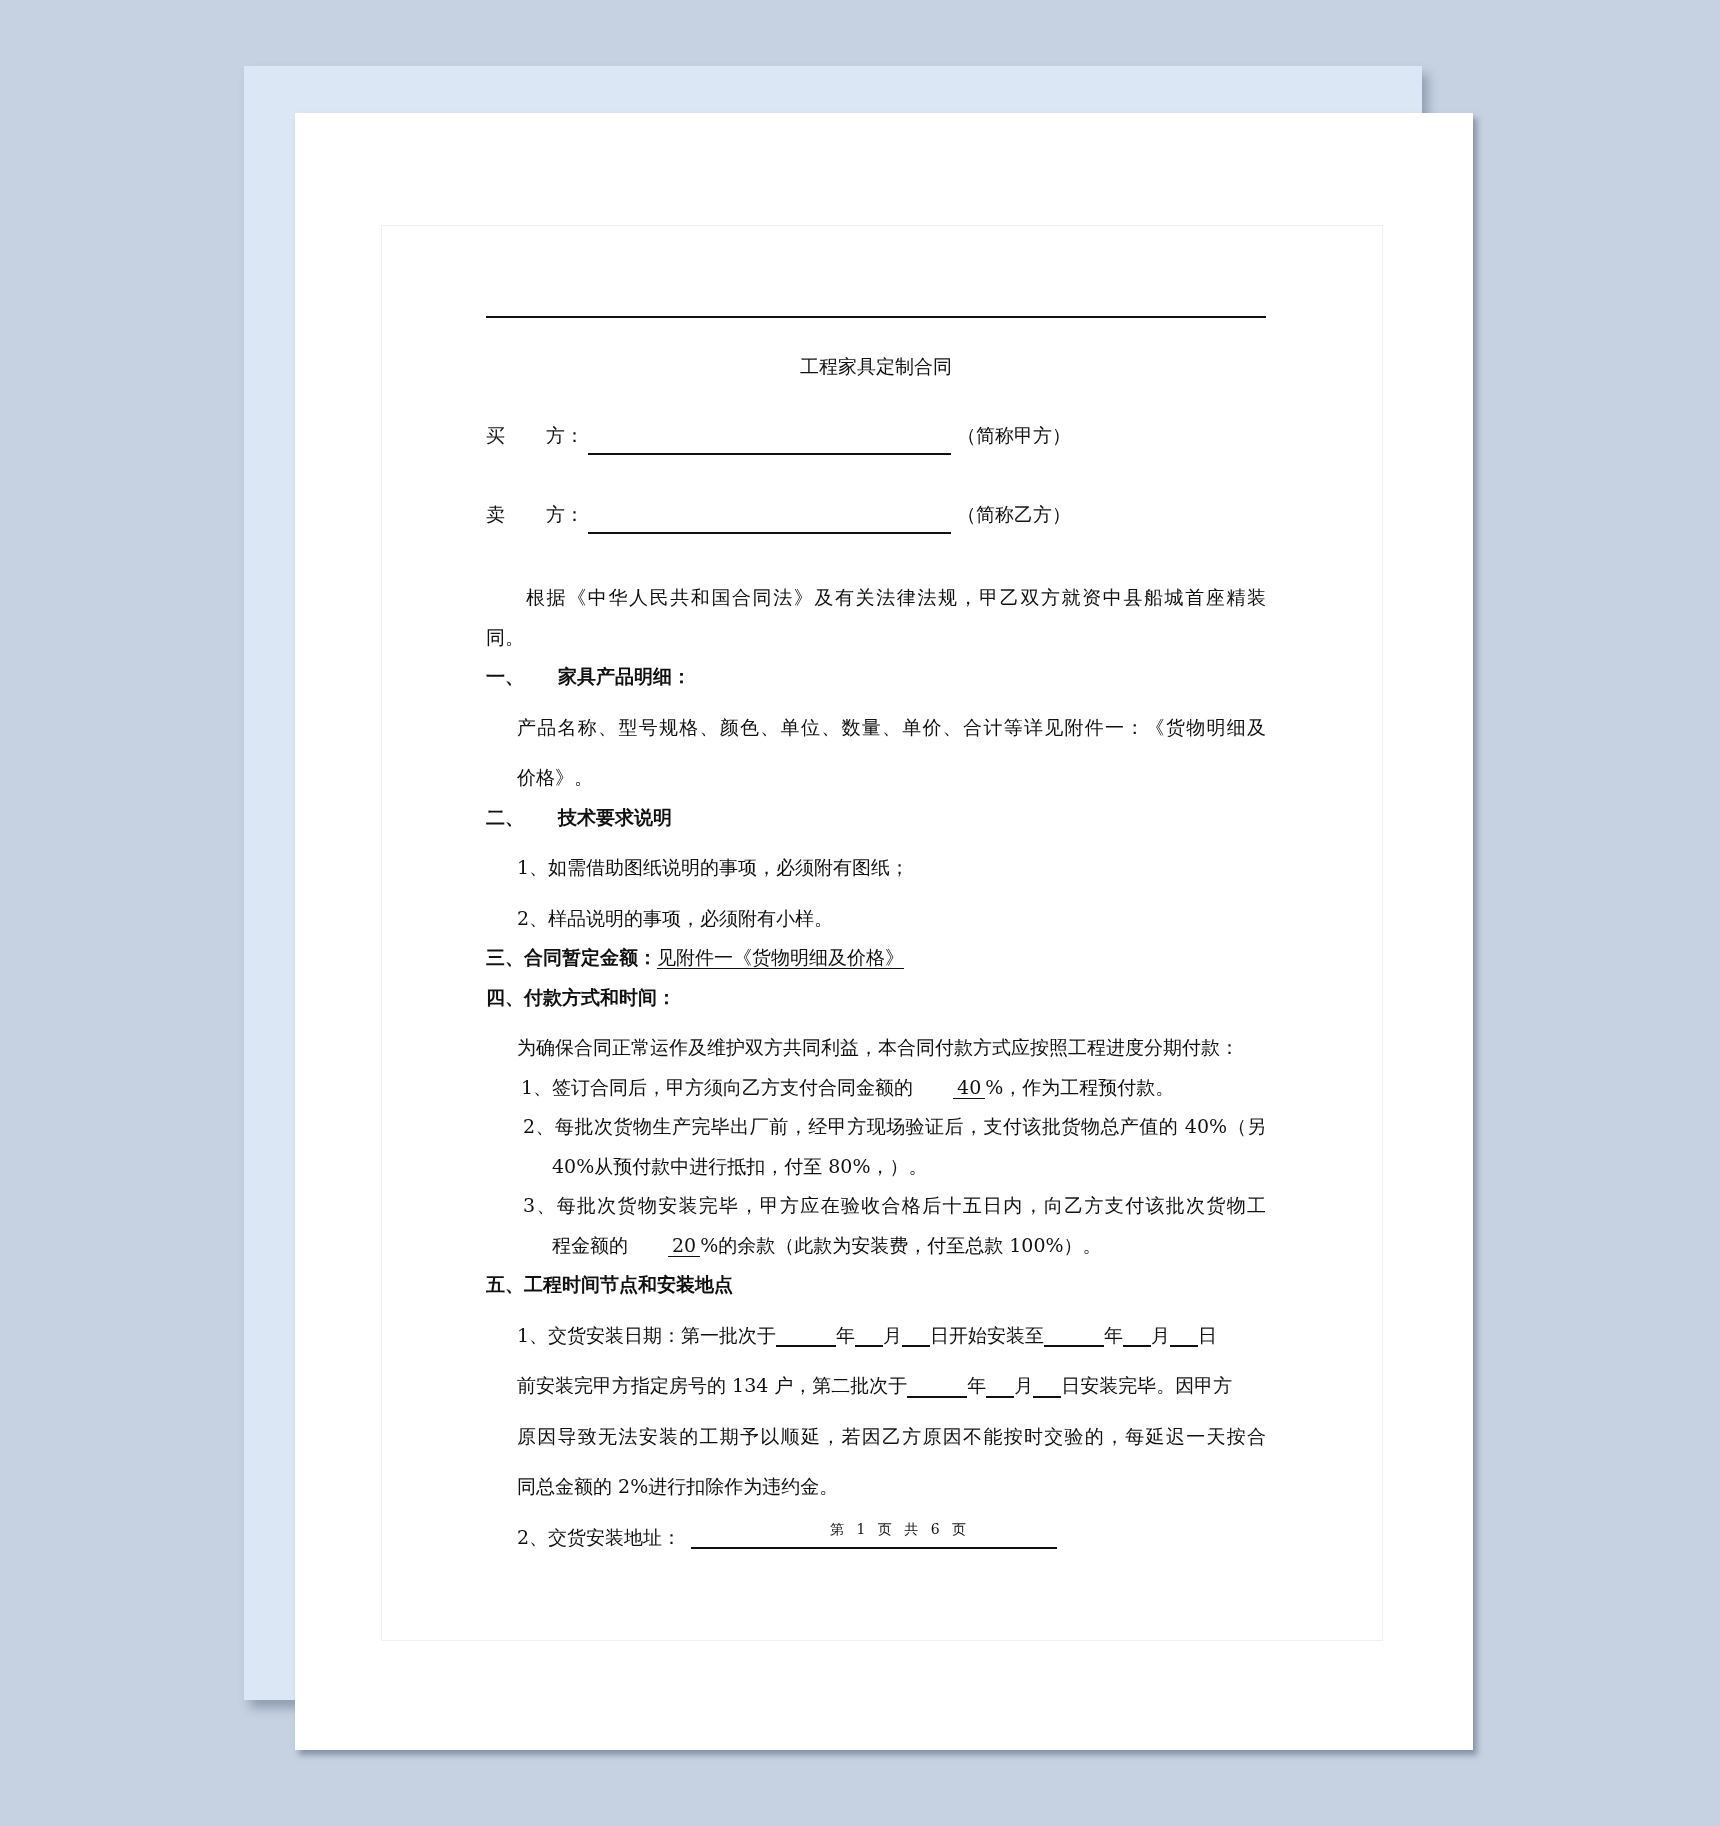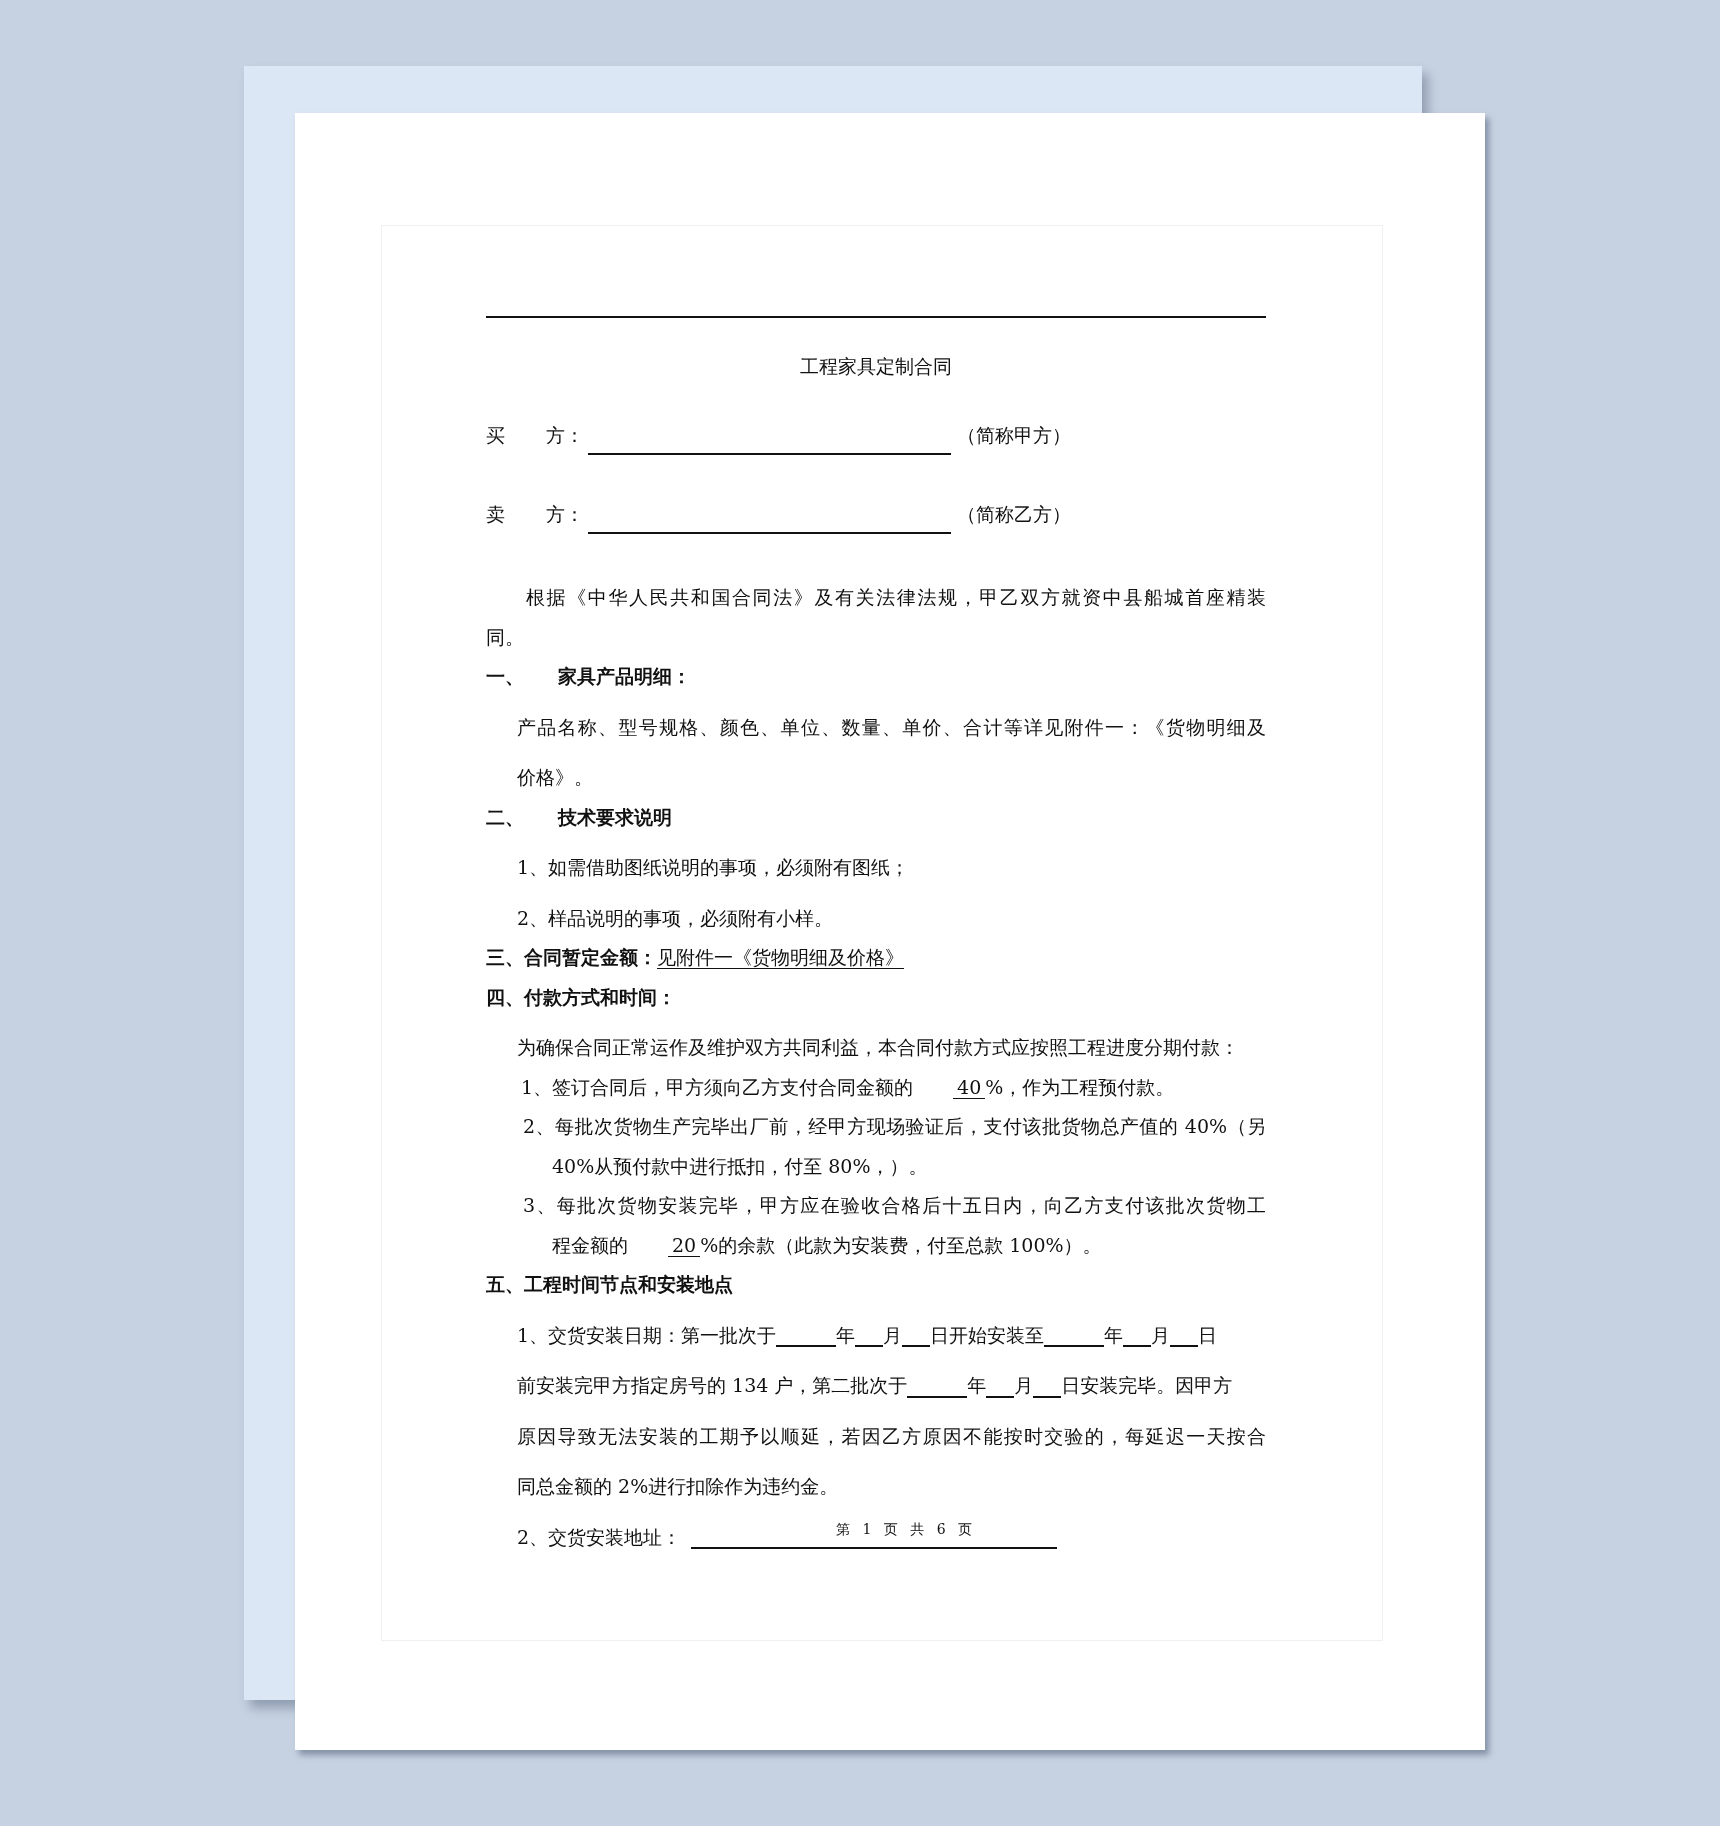--- a/index.html
+++ b/index.html
@@ -11,21 +11,20 @@
   }
   .back-page {
     position: absolute; left: 244px; top: 66px; width: 1178px; height: 1634px;
     background: #dce7f5;
     box-shadow: 6px 8px 10px rgba(80,95,120,0.45);
   }
   .front-page {
     position: absolute; left: 295px; top: 113px; width: 1178px; height: 1637px;
     background: #ffffff;
     box-shadow: 4px 5px 6px rgba(80,95,120,0.55);
-    padding-left: 12px;
   }
   .margin-box {
     position: absolute; left: 86px; top: 112px; width: 1000px; height: 1414px;
     border: 1px solid #f0f0f0;
   }
   .content {
     position: absolute; left: 191px; top: 203px; width: 780px;
     font-size: 19px; line-height: 39.5px;
   }
   .top-rule { height: 0; border-top: 2px solid #111; margin-bottom: 36px; }

